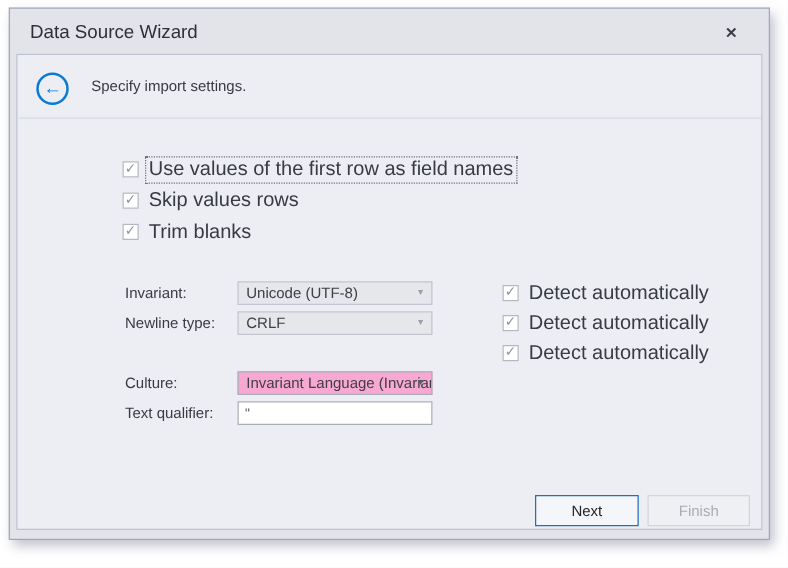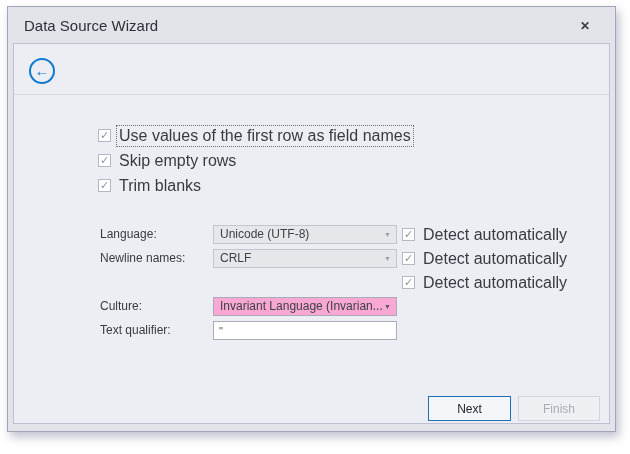--- a/index.html
+++ b/index.html
@@ -22,21 +22,21 @@
   .subtitle{position:absolute;left:59px;top:0;line-height:50px;font-size:12px;color:#383b42;}
   .opt{position:absolute;left:84px;height:15px;display:flex;align-items:center;}
   .opt1{top:84px}.opt2{top:109px}.opt3{top:134px}
   .cb{width:13px;height:13px;box-sizing:border-box;background:#fff;border:1px solid #b4b8c4;
     display:inline-block;text-align:center;line-height:11px;font-size:11px;color:#8f939c;
     flex:0 0 13px;}
   .opt-label{margin-left:6px;font-size:16px;color:#383b42;padding:1px 2px;white-space:nowrap;}
   .opt-label.focused{outline:1px dotted #70737b;}
   .frow-label{position:absolute;left:86px;width:100px;font-size:12px;color:#383b42;
     line-height:19px;white-space:nowrap;}
-  .ctl{position:absolute;left:199px;width:184px;height:19px;box-sizing:border-box;
+  .ctl{position:absolute;left:176px;width:156px;height:19px;box-sizing:border-box;
     font-size:12px;line-height:17px;white-space:nowrap;overflow:hidden;}
   .dd{border:1px solid #c3c6d0;background:#e6e7eb;color:#3d4046;padding:0 18px 0 6px;}
   .dd .arr{position:absolute;right:5px;top:1px;font-size:7px;line-height:16px;color:#9ba0a8;}
   .dd.enabled{background:#f9a8d4;border-color:#a9adb9;cursor:pointer;}
   .dd.enabled .arr{color:#565a61;}
   .ti{border:1px solid #a9adb9;background:#fff;color:#55585e;font-size:11px;
     font-family:"Liberation Sans",sans-serif;padding:0 5px;outline:none;}
   .y1{top:181px}.y2{top:205px}.y3{top:229px}.y4{top:253px}.y5{top:277px}
   .detect{position:absolute;left:388px;height:15px;display:flex;align-items:center;}
   .d1{top:183px}.d2{top:207px}.d3{top:231px}
@@ -54,46 +54,47 @@
   <div class="titlebar">
     <div class="title">Data Source Wizard</div>
     <div class="close">✕</div>
   </div>
 
   <div class="panel">
     <div class="hdr">
       <div class="back">
         <span>←</span>
       </div>
+      <div class="subtitle">Specify import settings.</div>
     </div>
 
     <div class="opt opt1">
       <span class="cb">✓</span>
       <span class="opt-label focused">Use values of the first row as field names</span>
     </div>
     <div class="opt opt2">
       <span class="cb">✓</span>
-      <span class="opt-label">Skip empty rows</span>
+      <span class="opt-label">Skip values rows</span>
     </div>
     <div class="opt opt3">
       <span class="cb">✓</span>
       <span class="opt-label">Trim blanks</span>
     </div>
 
-    <div class="frow-label y1">Language:</div>
+    <div class="frow-label y1">Invariant:</div>
     <div class="ctl dd y1">
       <span>Unicode (UTF-8)</span>
       <span class="arr">▼</span>
     </div>
     <div class="detect d1">
       <span class="cb">✓</span>
       <span class="opt-label">Detect automatically</span>
     </div>
 
-    <div class="frow-label y2">Newline names:</div>
+    <div class="frow-label y2">Newline type:</div>
     <div class="ctl dd y2">
       <span>CRLF</span>
       <span class="arr">▼</span>
     </div>
     <div class="detect d2">
       <span class="cb">✓</span>
       <span class="opt-label">Detect automatically</span>
     </div>
 
     <div class="detect d3">

